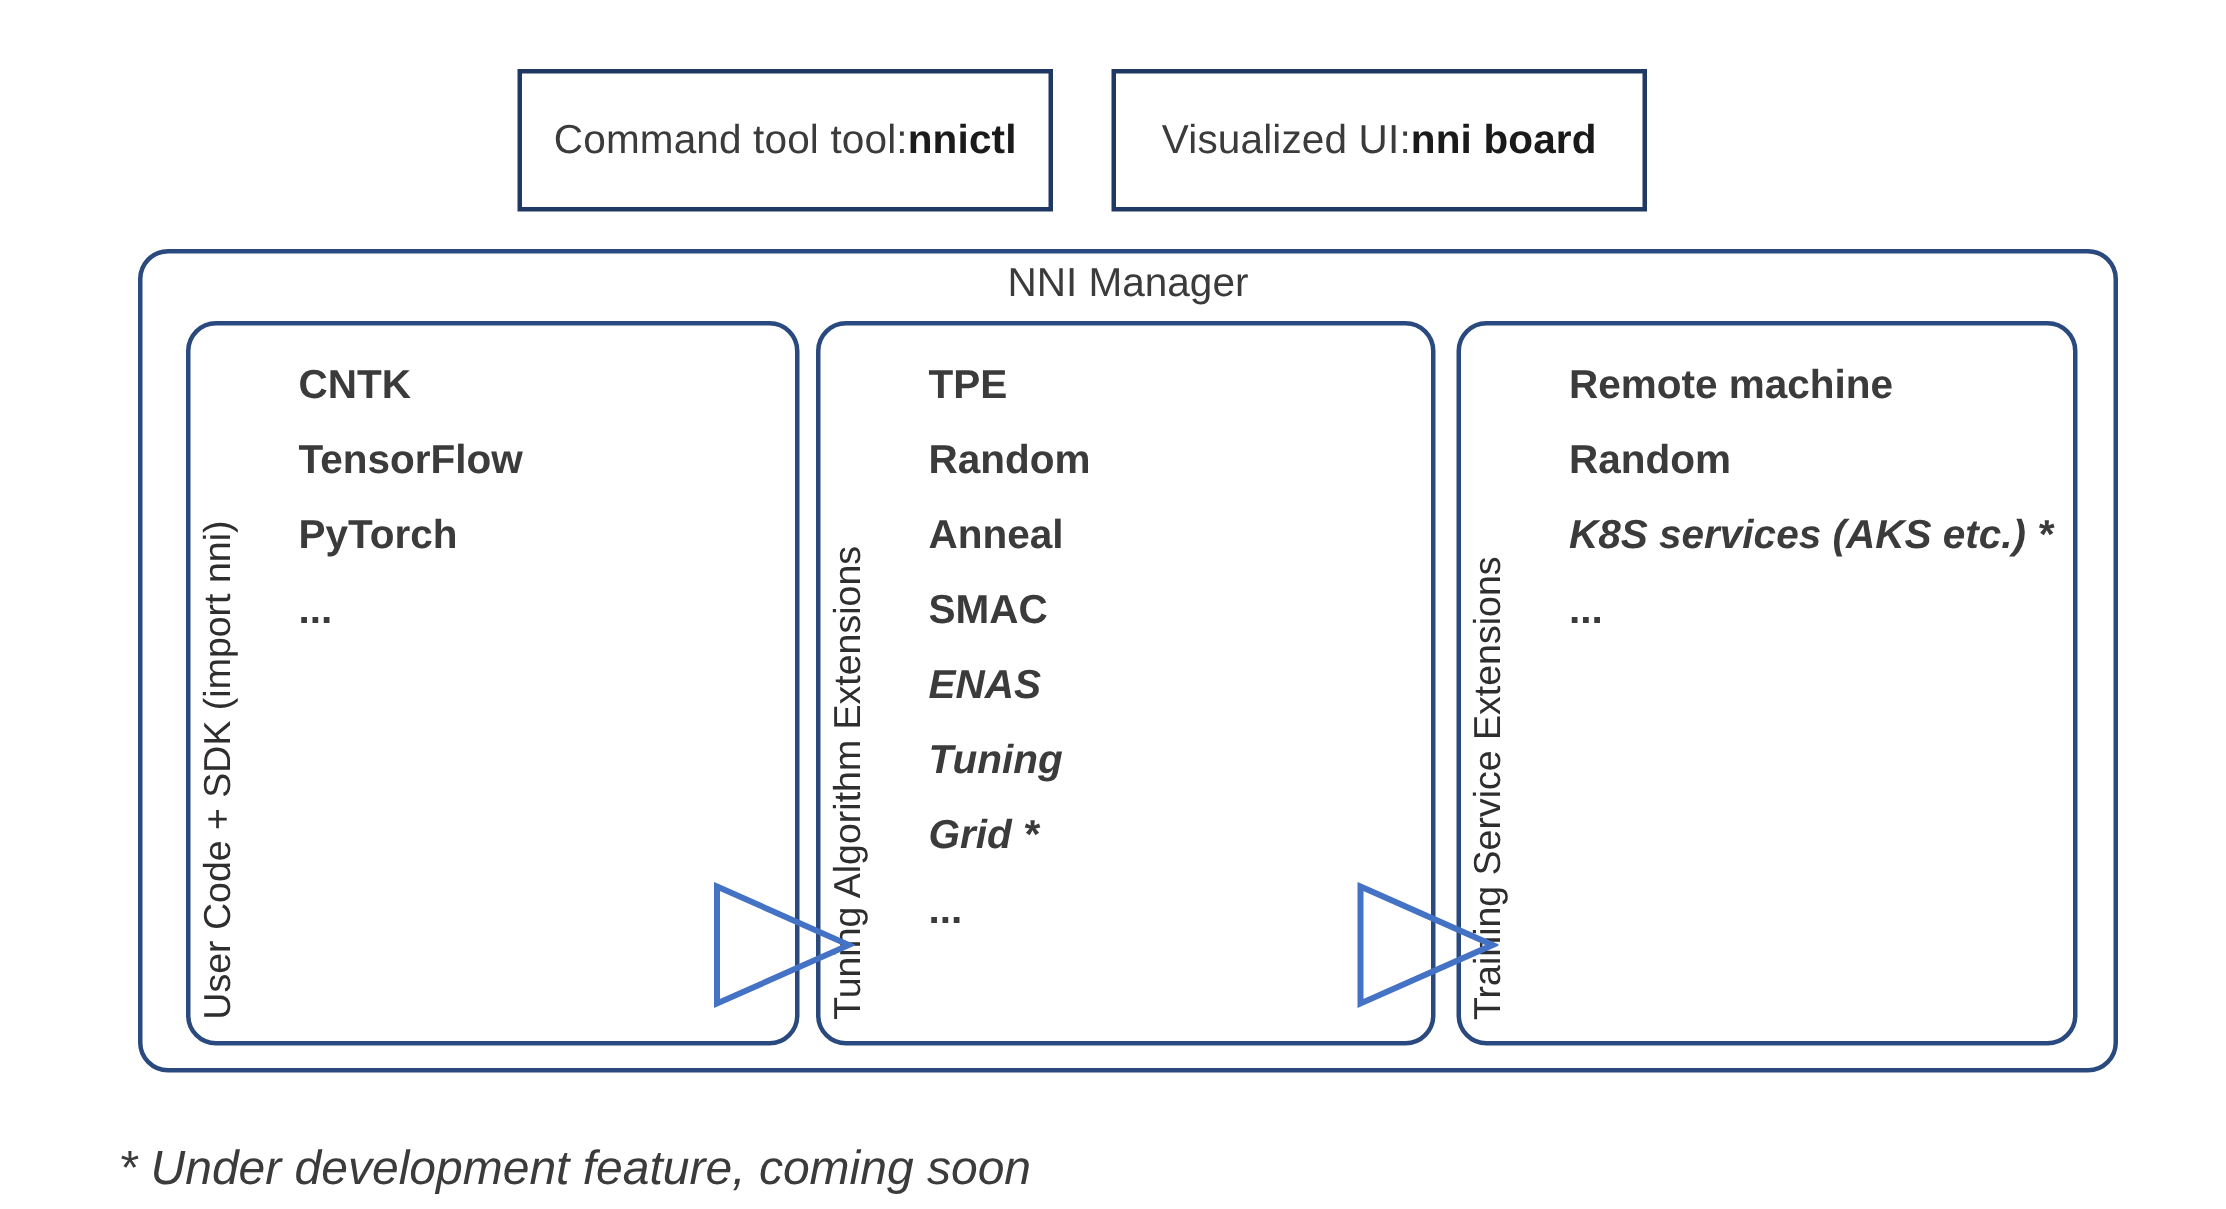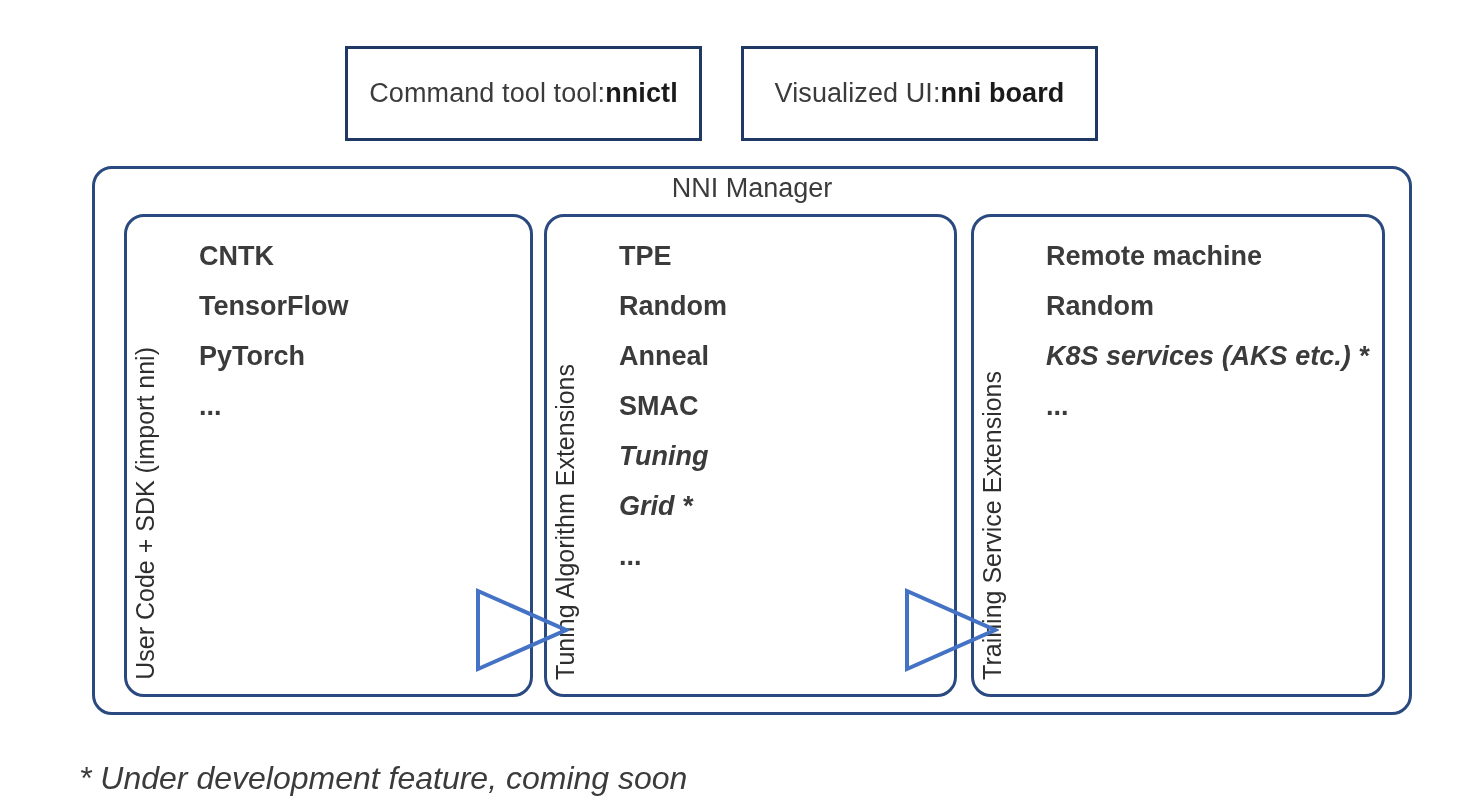--- a/index.html
+++ b/index.html
@@ -155,20 +155,21 @@
     </div>
   </div>
 
   <div class="column" id="col-tuning">
     <div class="col-vlabel">Tuning Algorithm Extensions</div>
     <div class="col-list">
       <div class="item">TPE</div>
       <div class="item">Random</div>
       <div class="item">Anneal</div>
       <div class="item">SMAC</div>
+      <div class="item italic">ENAS</div>
       <div class="item italic">Tuning</div>
       <div class="item italic">Grid *</div>
       <div class="item dots">...</div>
     </div>
   </div>
 
   <div class="column" id="col-training">
     <div class="col-vlabel">Training Service Extensions</div>
     <div class="col-list">
       <div class="item">Remote machine</div>

